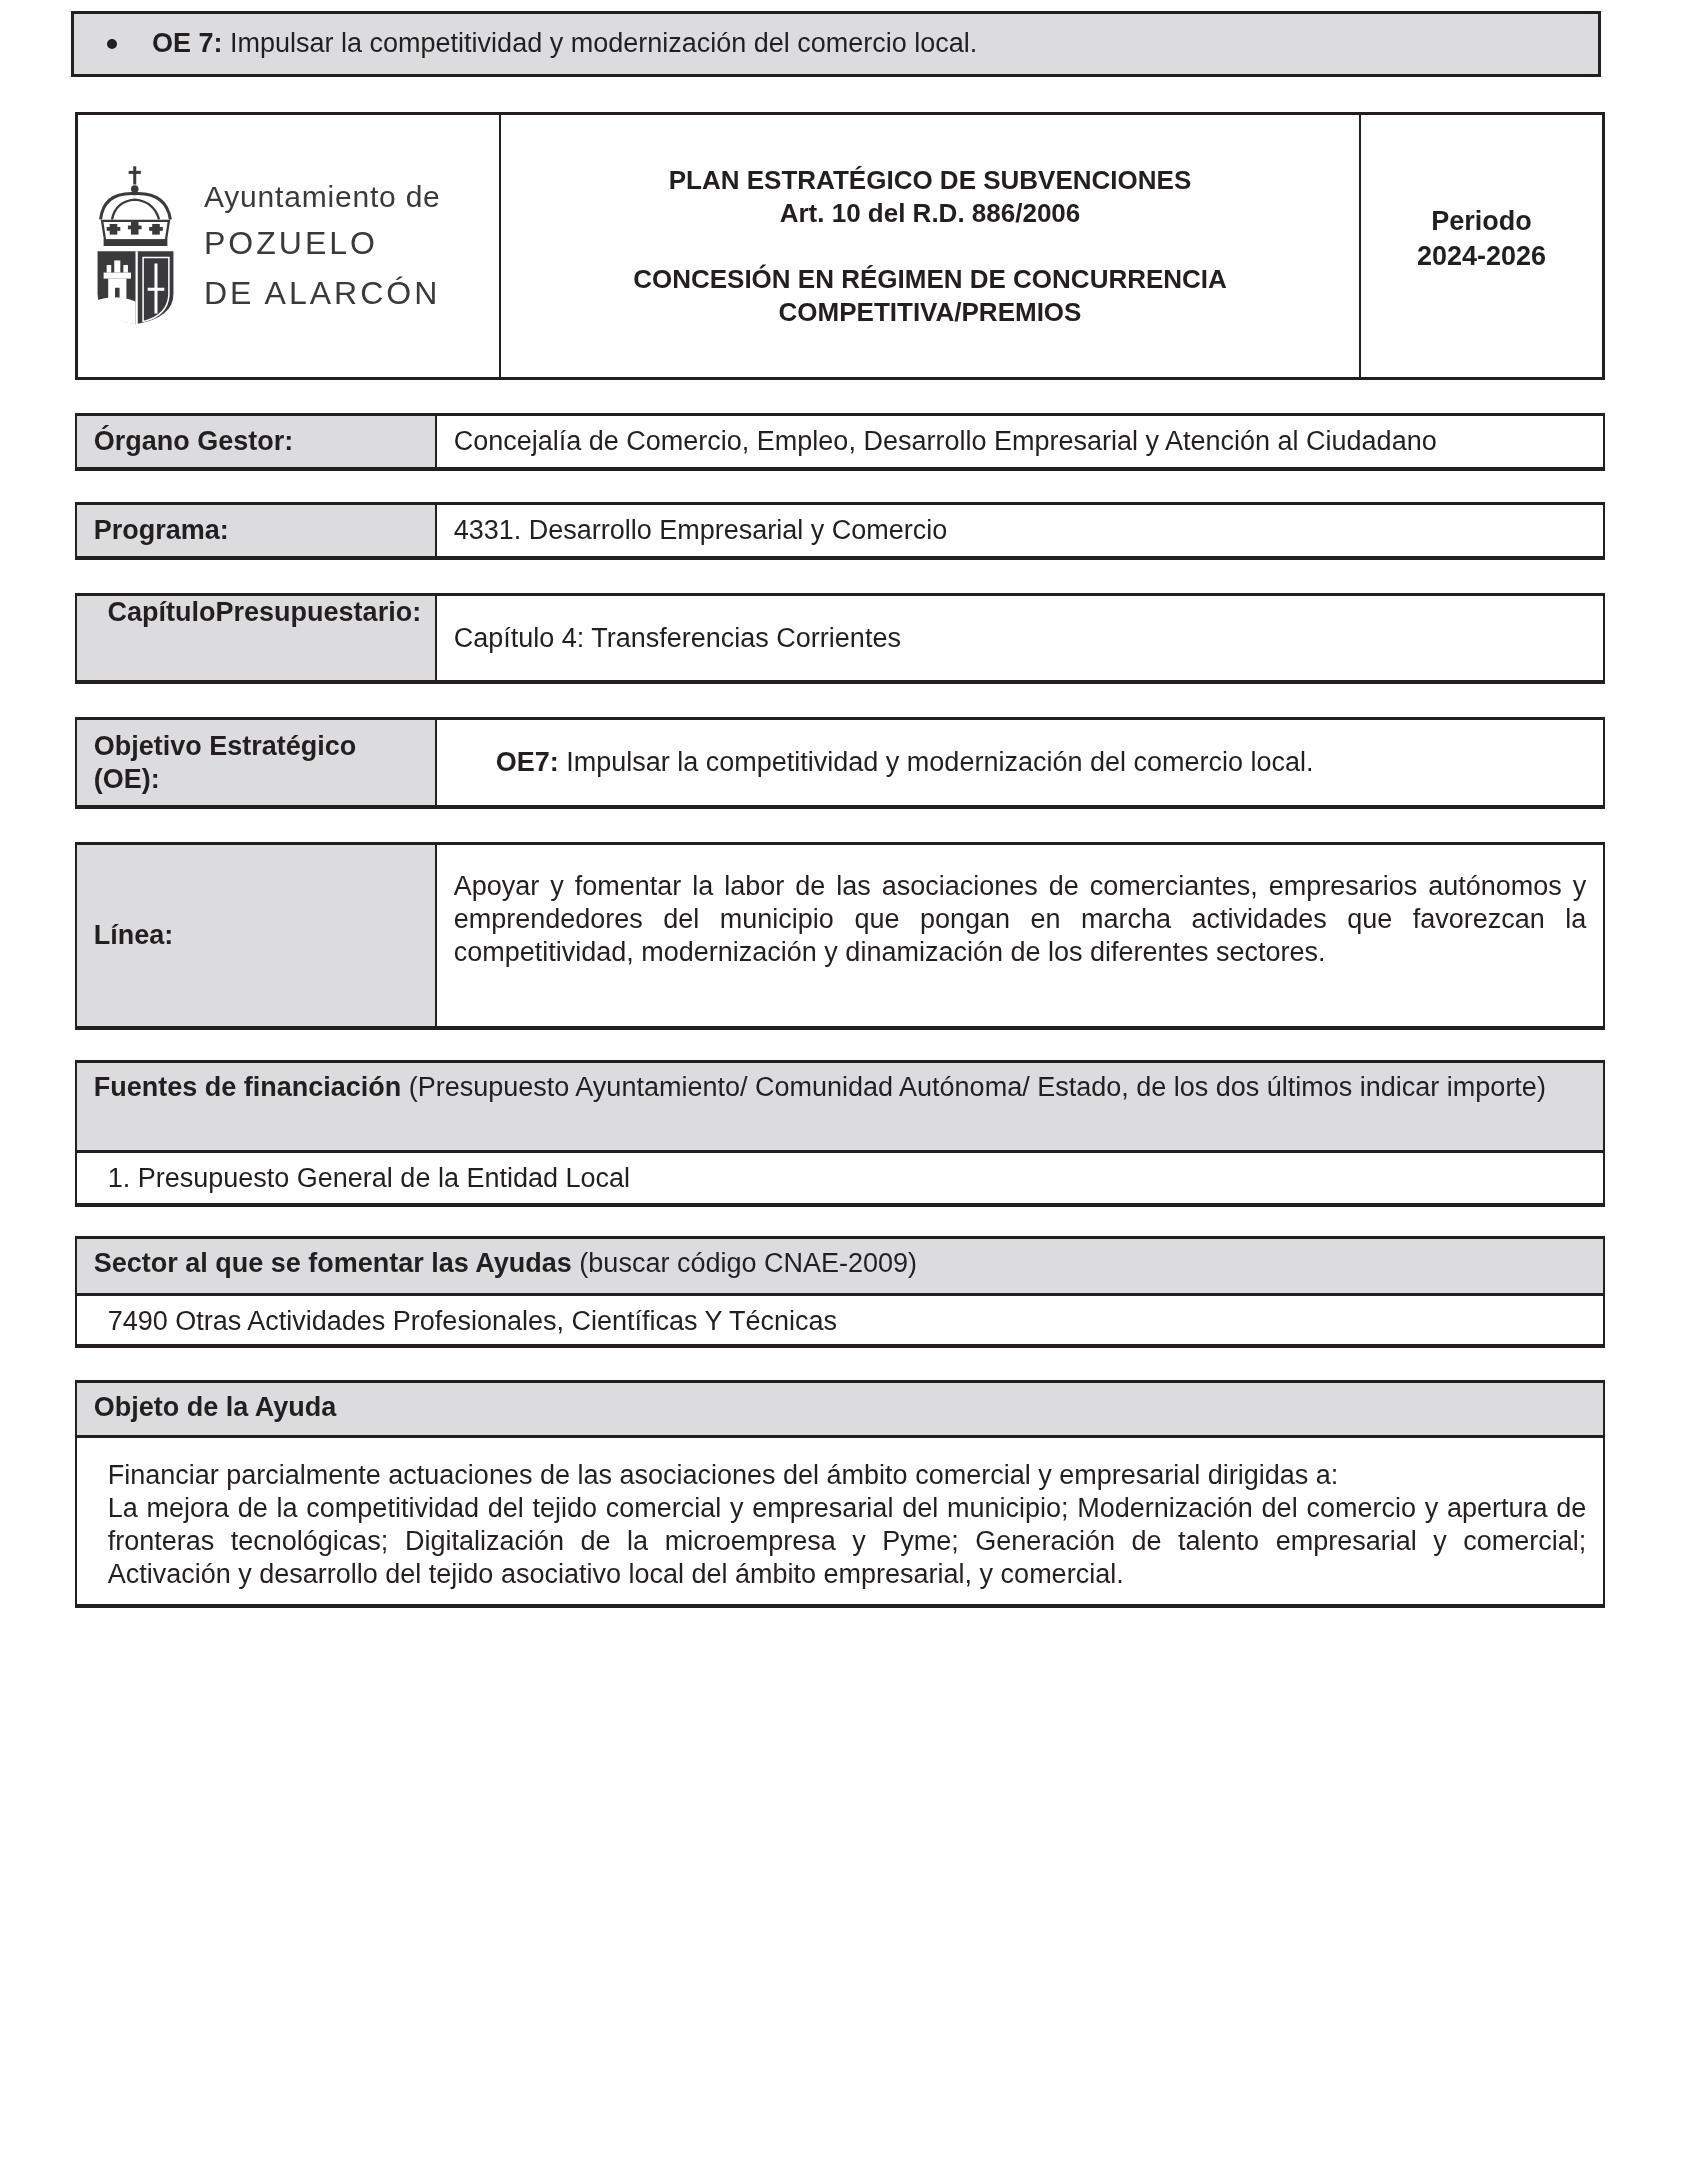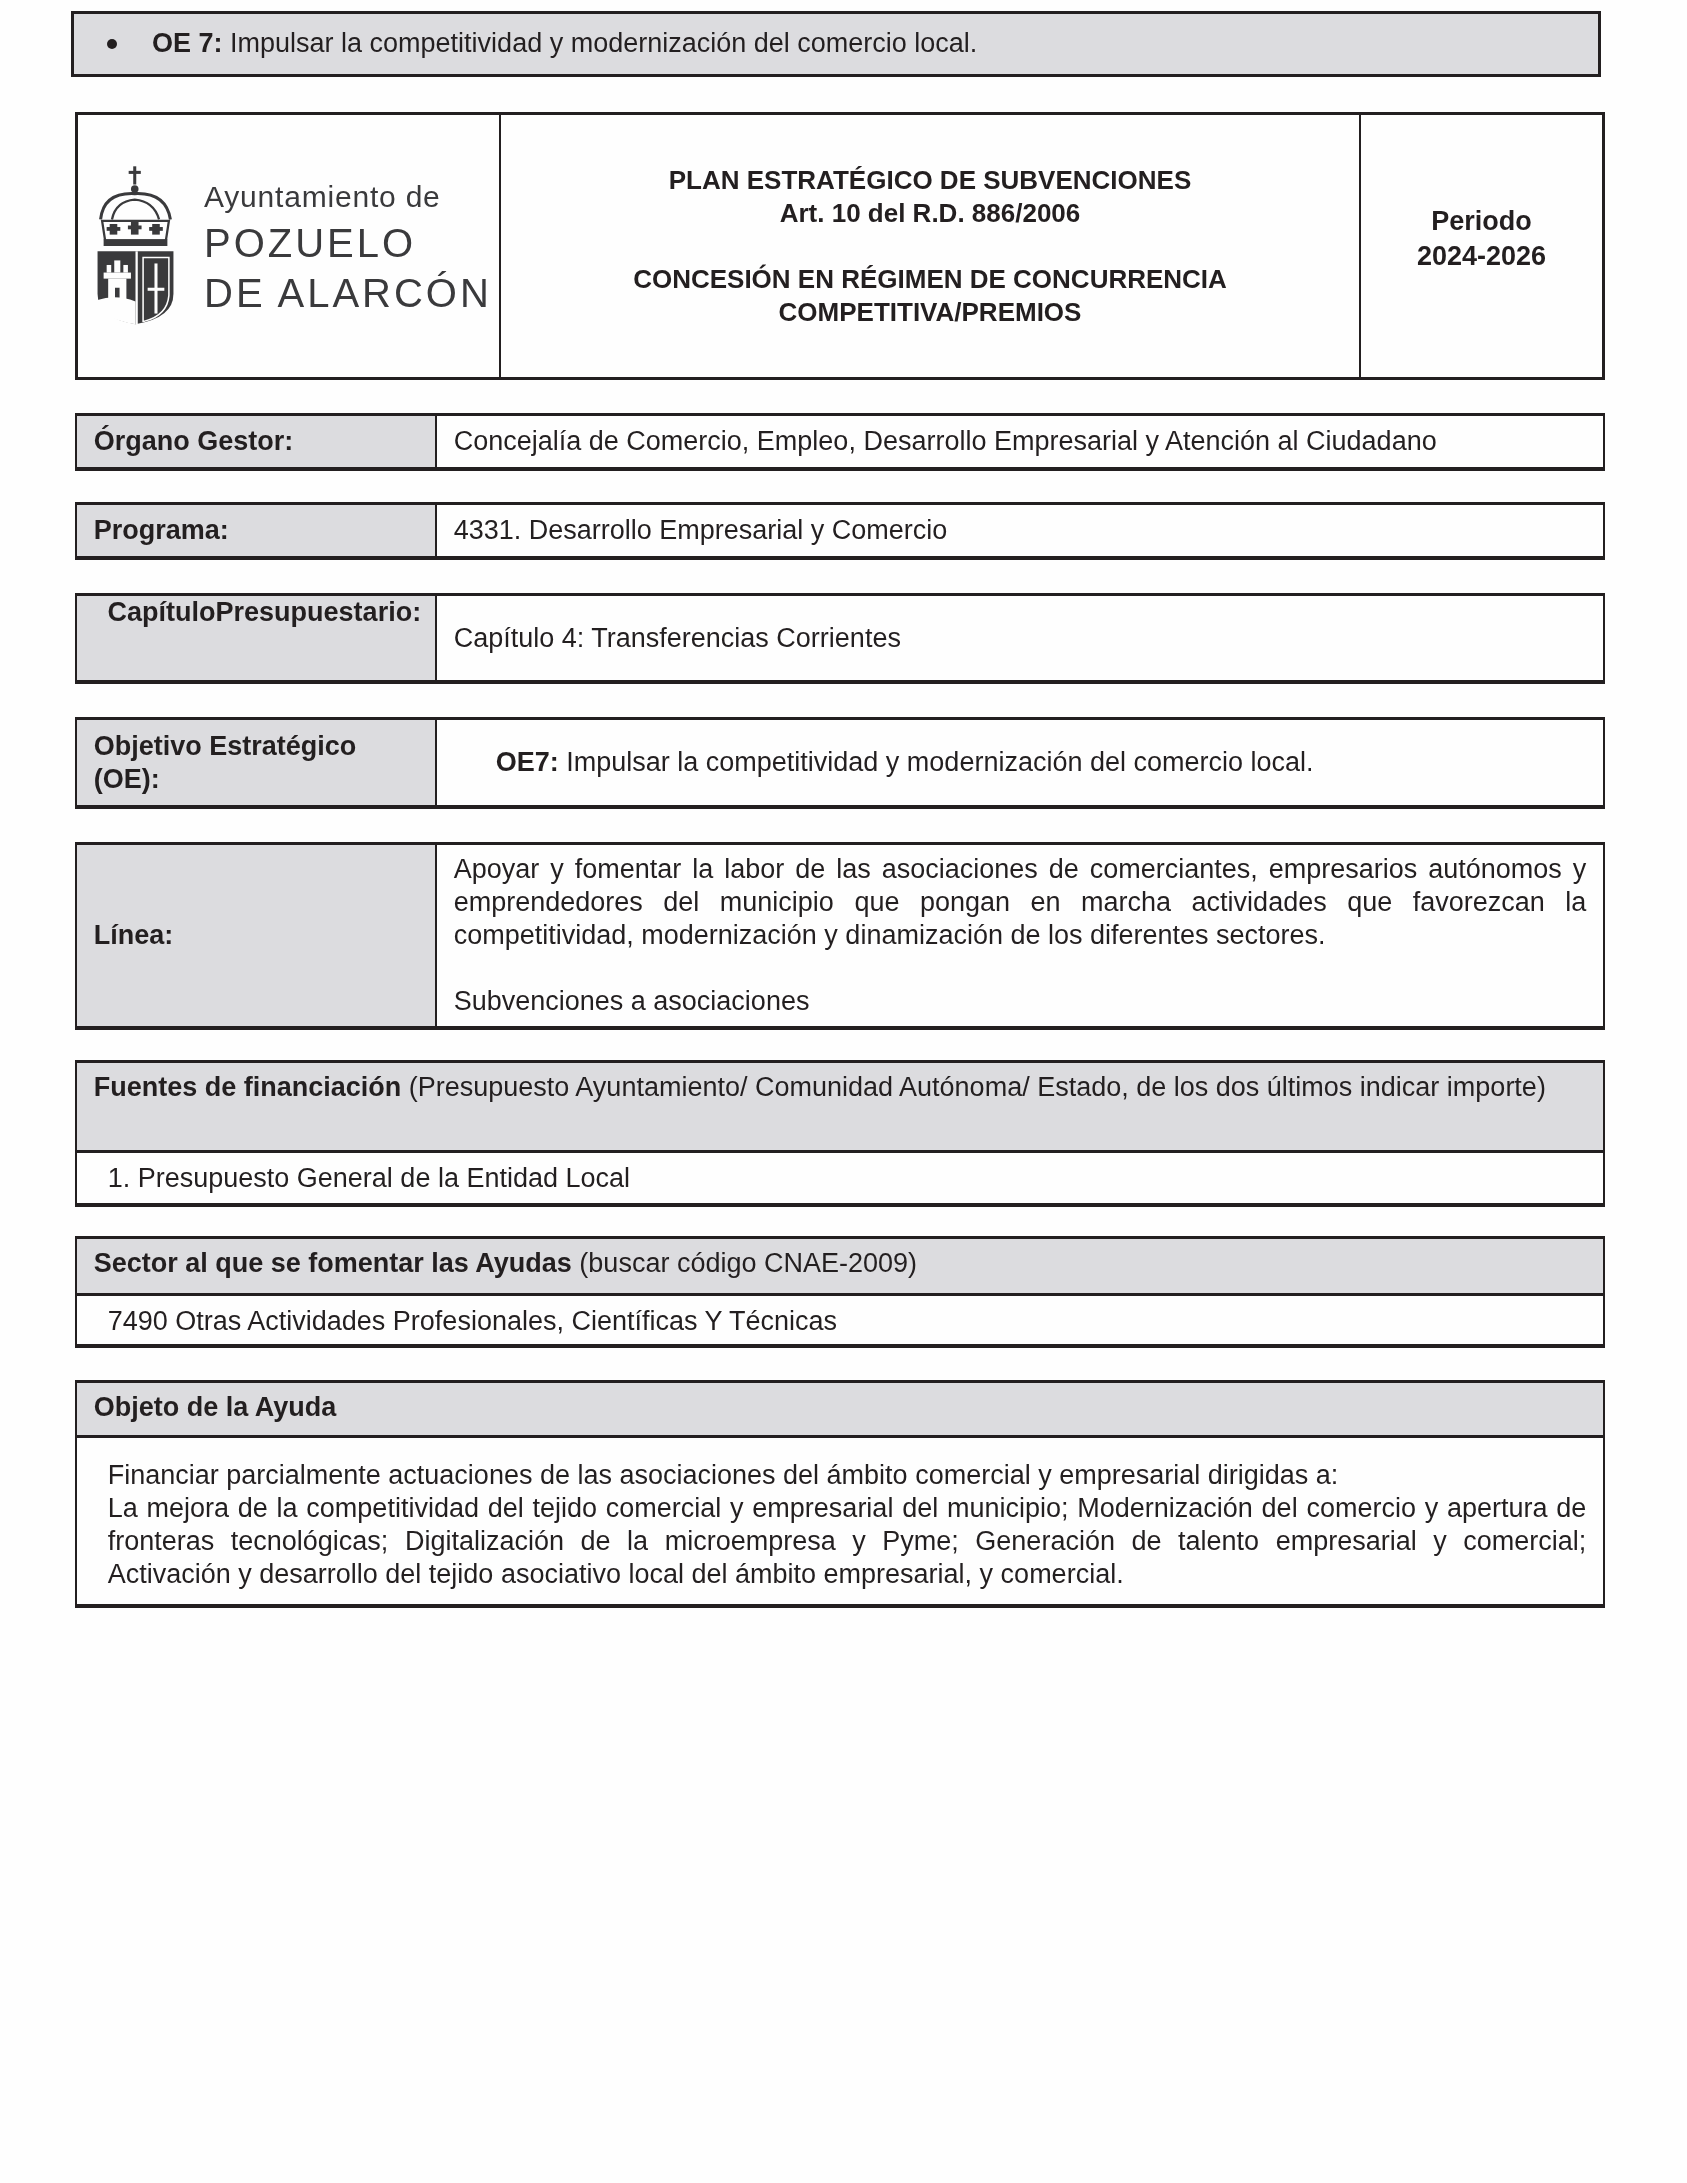--- a/index.html
+++ b/index.html
@@ -17,21 +17,21 @@
   #oe-box .bullet { width: 10px; height: 10px; border-radius: 50%; background: #231f20; margin-left: 33px; margin-right: 35px; flex: none; }
 
   
   #header { left: 75px; top: 112px; width: 1530px; height: 268px; border: 3px solid #231f20; display: flex; }
   #header .logo-cell { width: 423px; border-right: 2.3px solid #231f20; display: flex; align-items: center; padding-left: 15px; box-sizing: border-box; }
   #header .title-cell { width: 858px; border-right: 2.3px solid #231f20; display: flex; flex-direction: column; align-items: center; justify-content: center; text-align: center; font-weight: bold; font-size: 26px; line-height: 33px; }
   #header .title-cell .gap { height: 33px; }
   #header .period-cell { flex: 1; display: flex; flex-direction: column; align-items: center; justify-content: center; font-weight: bold; font-size: 27px; line-height: 35px; padding-bottom: 15px; box-sizing: border-box; }
   .logo-text { margin-left: 26px; color: #3a3a3c; }
   .logo-text .l1 { font-size: 30px; line-height: 43px; letter-spacing: 0.8px; }
-  .logo-text .l2 { font-size: 40px; line-height: 50px; letter-spacing: 3px; }
+  .logo-text .l2 { font-size: 32px; line-height: 50px; letter-spacing: 3px; }
 
   
   .row { left: 75px; width: 1530px; display: flex; }
   .row .label { width: 360px; background: #dcdcdf; border-right: 2.3px solid #231f20; display: flex; align-items: center; padding-left: 16.7px; box-sizing: border-box; font-weight: bold; }
   .row .value { flex: 1; display: flex; align-items: center; padding: 0 16.7px; box-sizing: border-box; background: #fefefe; }
 
   
   .sec { left: 75px; width: 1530px; }
   .sec .head { background: #dcdcdf; padding: 7.6px 16.7px; box-sizing: border-box; border-bottom: 3.8px solid #231f20; }
   .sec .body { padding: 7.6px 16.7px; box-sizing: border-box; margin-left: 14px; }
@@ -129,21 +129,20 @@
   <div class="value">
     <span><span class="b">OE7:</span><span> Impulsar la competitividad y modernización del comercio local.</span></span>
   </div>
 </div>
 
 <div class="abs row bd-thick-tb txt" style="top:842px;height:188px;">
   <div class="label">Línea:</div>
   <div class="value" style="flex-direction:column;align-items:stretch;justify-content:center;">
     <div class="justify">Apoyar y fomentar la labor de las asociaciones de comerciantes, empresarios autónomos y emprendedores del municipio que pongan en marcha actividades que favorezcan la competitividad, modernización y dinamización de los diferentes sectores.</div>
     <div style="height:33px;"></div>
-    <div>Subvenciones a asociaciones</div>
   </div>
 </div>
 
 <div class="abs sec bd-thick-tb txt" style="top:1060px;height:147px;">
   <div class="head" style="height:90px;">
     <span class="b">Fuentes de financiación</span><span> (Presupuesto Ayuntamiento/ Comunidad Autónoma/ Estado, de los dos últimos indicar importe)</span>
   </div>
   <div class="body" style="padding-top:9px;">
     <div>1. Presupuesto General de la Entidad Local</div>
   </div>

